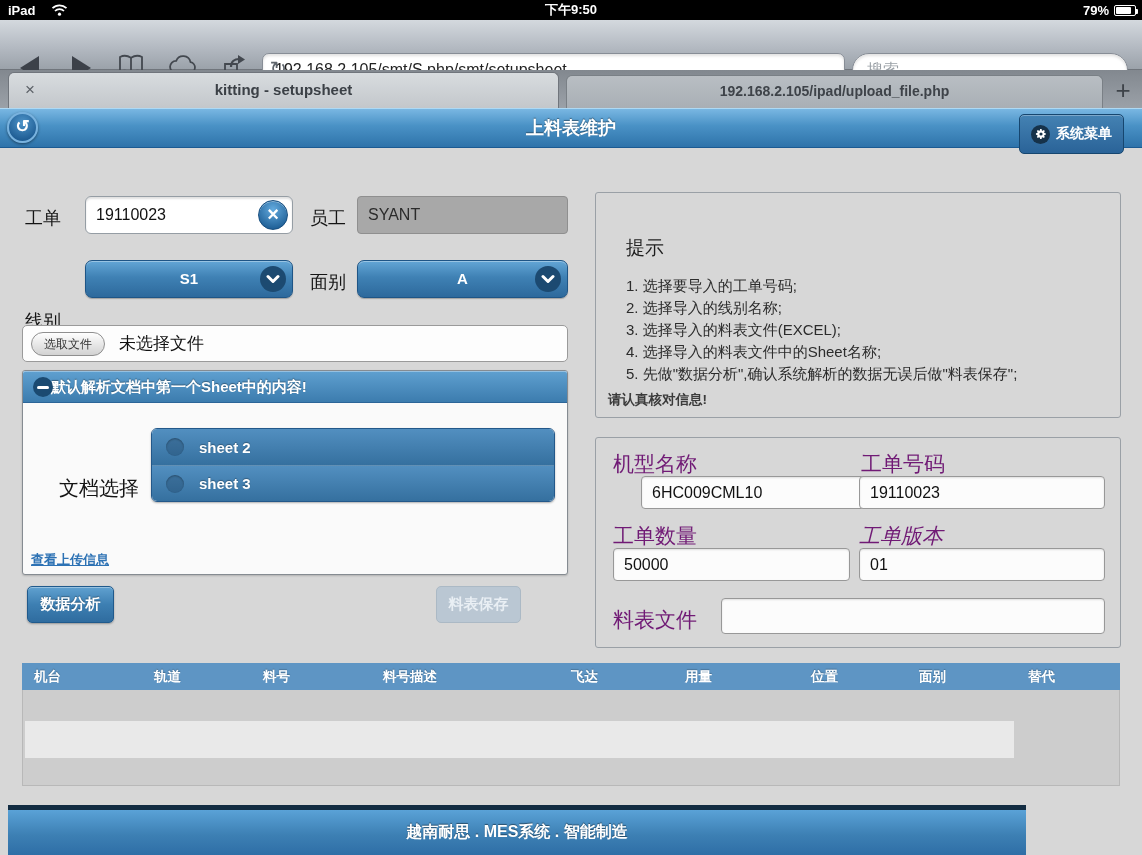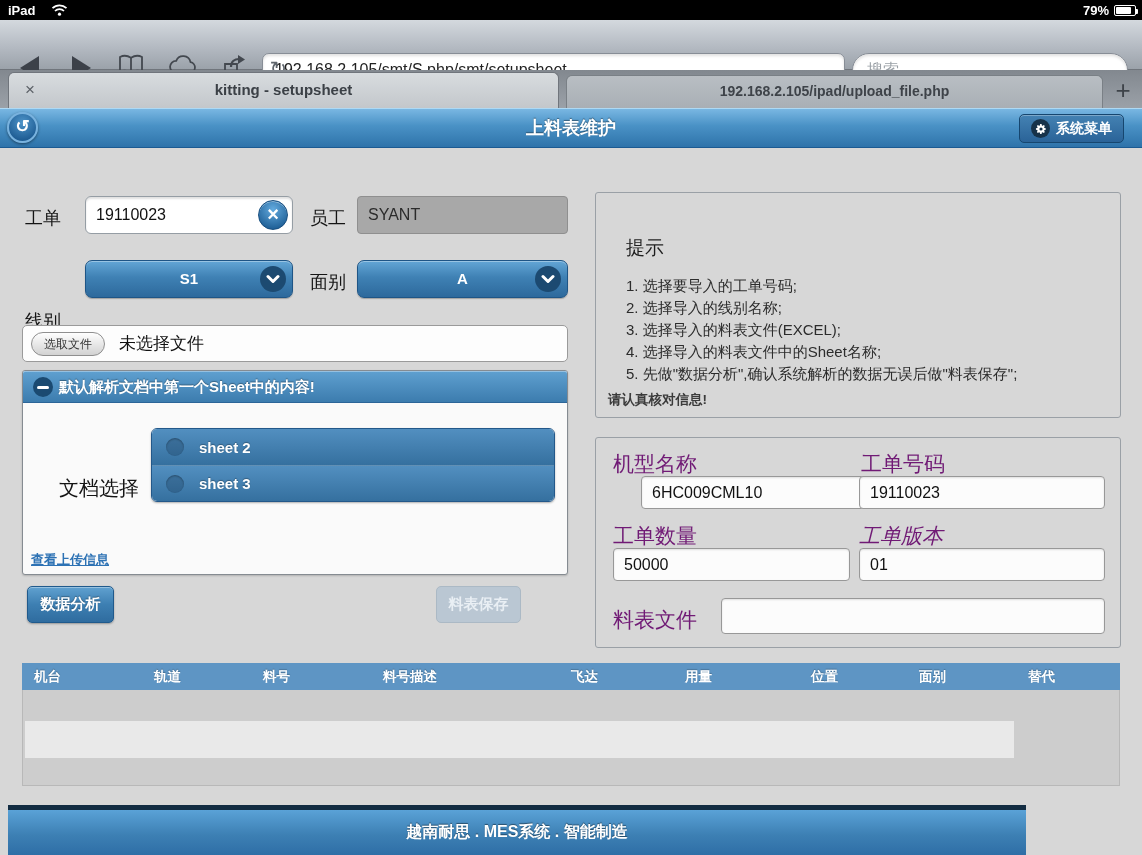--- a/index.html
+++ b/index.html
@@ -78,21 +78,21 @@
     background:radial-gradient(circle at 50% 32%, #4e94c9 0%, #1f5d94 75%);
     border:2px solid #79b2de; box-shadow:0 1px 3px rgba(0,0,0,.45);
     color:#fff; font-size:17px; font-weight:bold; text-align:center; line-height:26px;
   }
   .appheader .title {
     position:absolute; left:0; top:0; width:100%; text-align:center;
     color:#fff; font-size:18px; font-weight:bold; line-height:40px;
     text-shadow:0 -1px 1px rgba(0,0,0,.4); pointer-events:none;
   }
   .menu-btn {
-    position:absolute; right:18px; top:6px; height:29px; padding:0 11px;
+    position:absolute; right:18px; top:6px; height:40px; padding:0 11px;
     background:linear-gradient(180deg,#4482b3 0%, #2a6398 100%);
     border:1px solid #16466f; border-radius:5px;
     box-shadow:inset 0 1px 0 rgba(255,255,255,.3);
     color:#fff; font-size:14px; font-weight:bold;
     display:flex; align-items:center; gap:6px;
   }
   .gear-circle { width:19px; height:19px; border-radius:50%; background:#16324a;
     display:flex; align-items:center; justify-content:center; }
   
   .flabel { position:absolute; font-size:18px; color:#141414; }
@@ -138,21 +138,21 @@
   
   .sheetpanel {
     position:absolute; left:22px; top:370px; width:546px; height:205px;
     background:#fafafa; border:1px solid #858b91; border-radius:3px;
     box-shadow:0 1px 2px rgba(0,0,0,.18);
   }
   .sheetpanel .phead {
     position:relative; height:32px; border-radius:2px 2px 0 0;
     background:linear-gradient(180deg,#5fa0d0 0%, #3c7cae 100%);
     border-bottom:1px solid #2c6598; box-shadow:inset 0 1px 0 rgba(255,255,255,.35);
-    color:#fff; font-size:15px; font-weight:bold; line-height:32px; padding-left:36px;
+    color:#fff; font-size:15px; font-weight:bold; line-height:32px; padding-left:28px;
     text-shadow:0 -1px 1px rgba(0,0,0,.35);
   }
   .minus-circle { position:absolute; left:10px; top:6px; width:20px; height:20px; border-radius:50%;
     background:#1b4a71; }
   .minus-circle::after { content:""; position:absolute; left:4px; top:8.5px; width:12px; height:3px;
     background:#fff; border-radius:2px; }
   .pbody { position:relative; height:171px; }
   .docsel-label { position:absolute; left:36px; top:48px; font-size:20px; color:#141414;margin-top:24px; }
   .sheetlist {
     position:absolute; left:128px; top:25px; width:404px;
@@ -234,20 +234,21 @@
   <div class="left">
     <span>iPad</span>
     <span>
       <svg width="17" height="12" viewBox="0 0 17 12">
         <path d="M1.5 4.2a10 10 0 0 1 14 0" fill="none" stroke="#fff" stroke-width="1.7"></path>
         <path d="M4 7a6.4 6.4 0 0 1 9 0" fill="none" stroke="#fff" stroke-width="1.7"></path>
         <circle cx="8.5" cy="10.2" r="1.6" fill="#fff"></circle>
       </svg>
     </span>
   </div>
+  <div class="center">下午9:50</div>
   <div class="right">
     <span>79%</span>
     <span class="battery">
       <span class="fill"></span>
         <span class="nub"></span>
     </span>
   </div>
 </div>
 
 <div class="toolbar">

